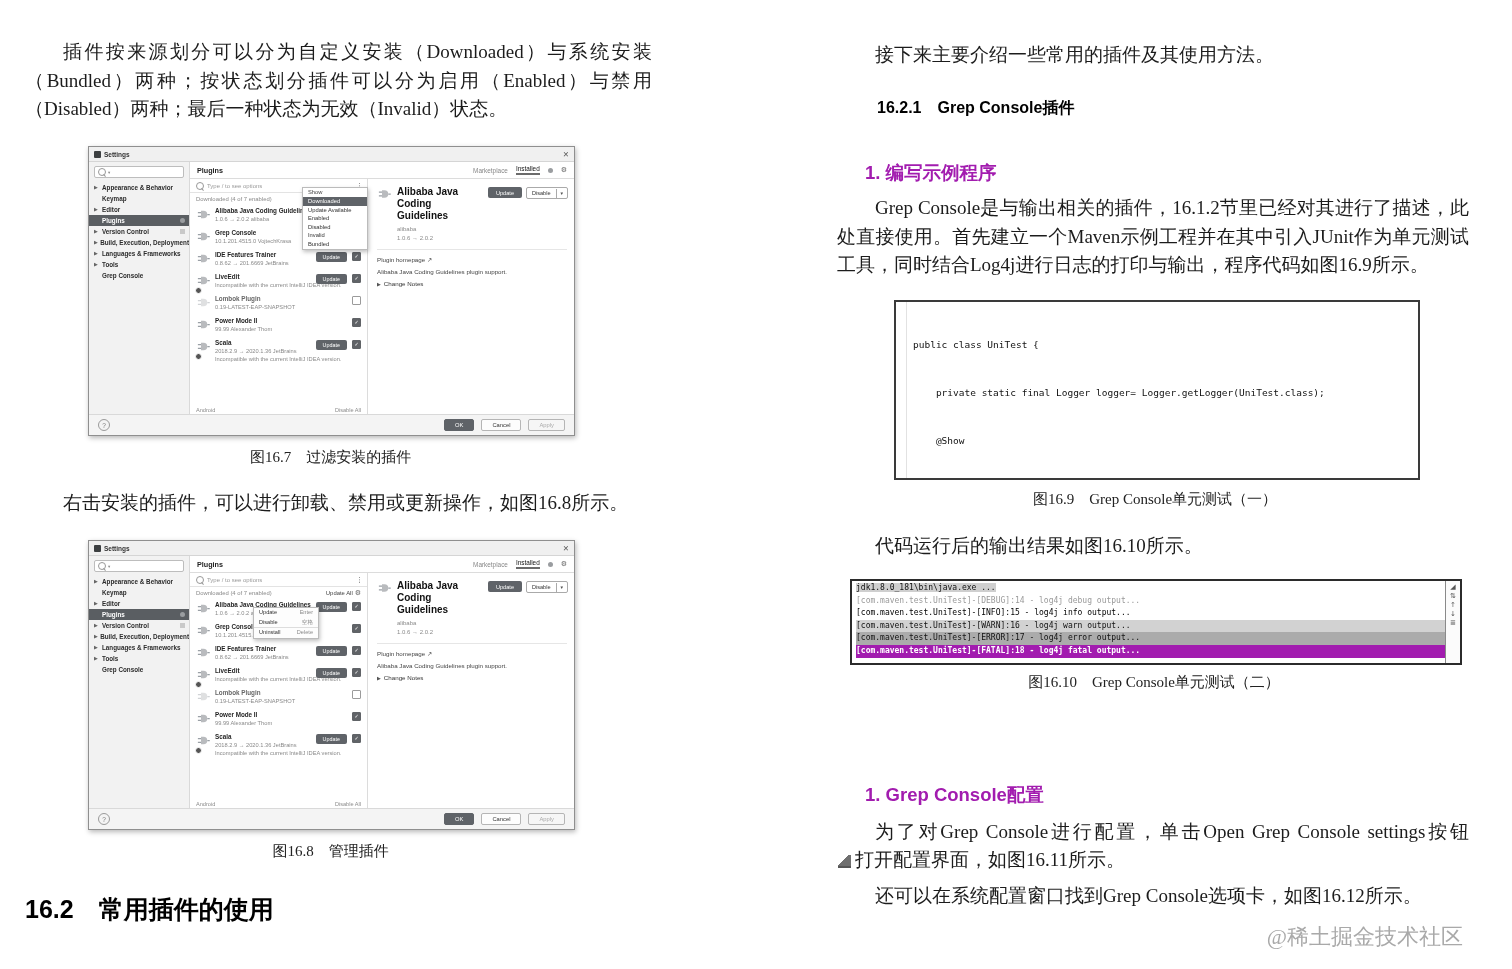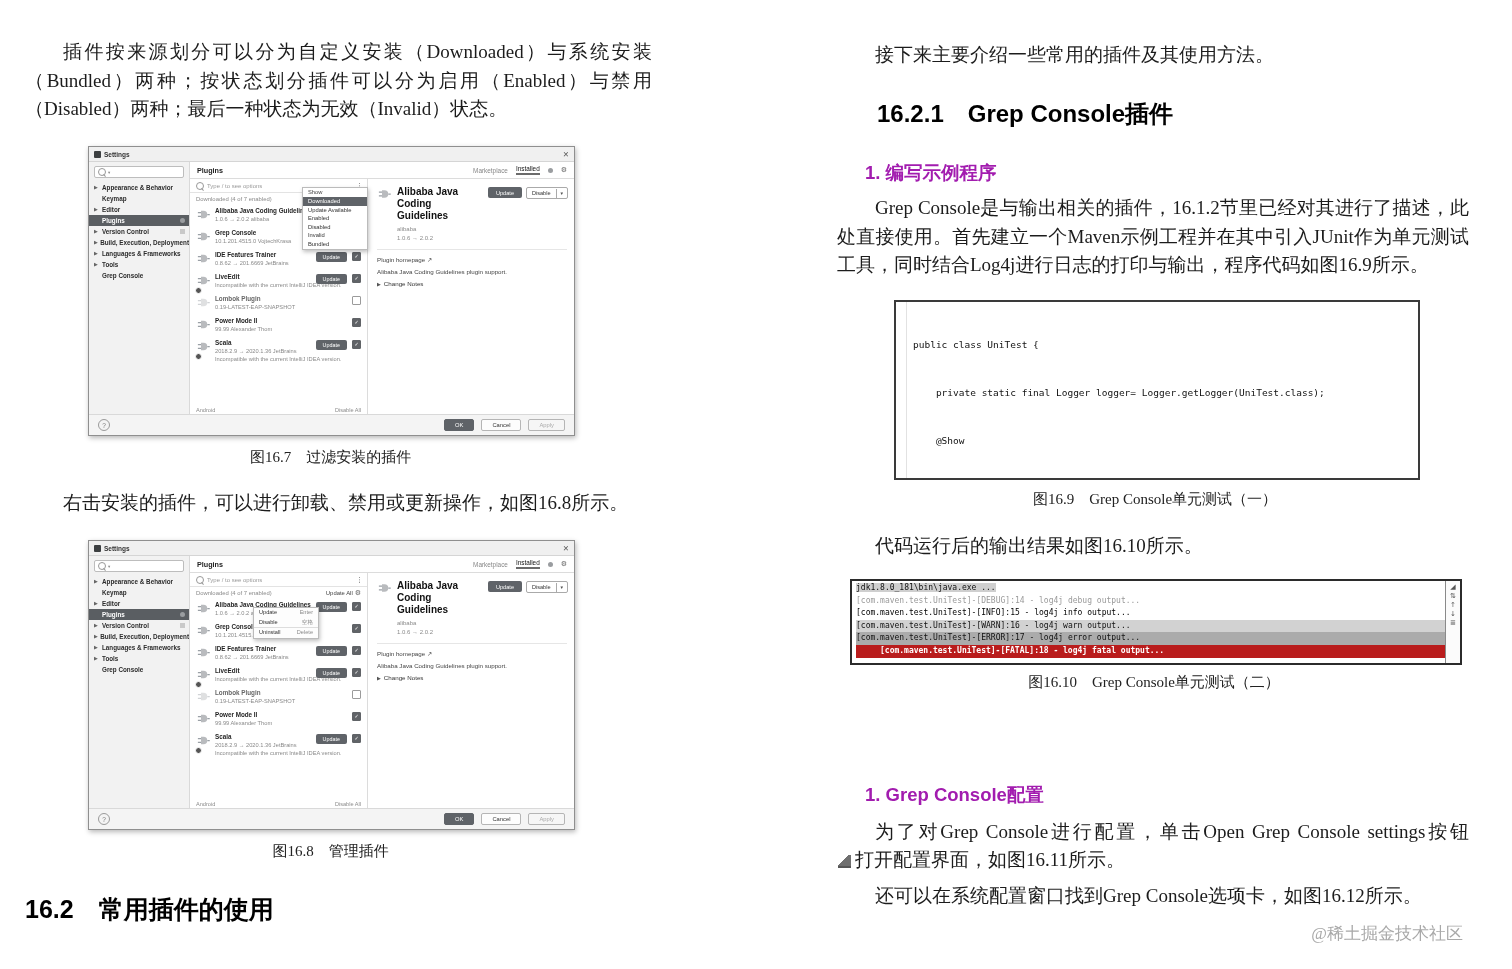--- a/index.html
+++ b/index.html
@@ -9,21 +9,21 @@
   #left-page{left:0;width:680px;}
   #right-page{left:837px;width:632px;}
   .para{position:absolute;font-size:19px;line-height:28.5px;text-align:justify;color:#1c1c1c;}
   .indent{text-indent:2em;}
   .cap{position:absolute;font-size:15px;color:#222;text-align:center;}
   .h1{position:absolute;font-family:"Liberation Sans","DejaVu Sans",sans-serif;font-weight:bold;
       font-size:25px;color:#000;}
   .h3{position:absolute;font-family:"Liberation Sans","DejaVu Sans",sans-serif;font-weight:bold;
       font-size:18.5px;color:#a21caf;}
   .force-just{text-align:justify;text-align-last:justify;}
-  .watermark{position:absolute;font-size:17px;color:#a9a9a9;text-align:right;width:100%;}
+  .watermark{position:absolute;font-size:22px;color:#a9a9a9;text-align:right;width:100%;}
 
   
   .dlg{position:absolute;width:485px;height:288px;background:#ffffff;border:1px solid #8f8f8f;
        box-shadow:1px 2px 5px rgba(0,0,0,.28);font-family:"Liberation Sans","DejaVu Sans",sans-serif;
        display:flex;flex-direction:column;font-size:6.3px;color:#333;}
   .dtitle{height:14px;background:#f0f0f0;border-bottom:1px solid #d5d5d5;display:flex;align-items:center;
           padding:0 5px;gap:3px;font-size:6.5px;font-weight:bold;color:#333;flex:0 0 auto;}
   .appicon{width:7px;height:7px;background:#3c3f41;border-radius:1px;display:inline-block;}
   .dclose{margin-left:auto;font-size:7.5px;color:#555;font-weight:normal;}
   .dbody{flex:1;display:flex;min-height:0;}
@@ -117,21 +117,21 @@
               background:#fff;font-family:"DejaVu Sans Mono","Liberation Mono",monospace;font-size:8px;
               overflow:hidden;}
   .conlines{position:absolute;left:0;top:0;right:14px;bottom:0;padding:1px 0 0 4px;}
   .conline{line-height:12.6px;white-space:nowrap;}
   .c-cmd{color:#111;}
   .c-cmd .hl{background:#cfcfcf;}
   .c-debug{color:#9a9a9a;}
   .c-info{color:#000;}
   .c-warn{color:#111;background:#d2d2d2;margin-right:0;}
   .c-error{color:#111;background:#ababab;}
-  .c-fatal{color:#fff;background:#b91c1c;font-weight:bold;padding-left:24px;}
+  .c-fatal{color:#fff;background:#a21caf;font-weight:bold;}
   .congutter{position:absolute;right:0;top:0;bottom:0;width:14px;border-left:1px solid #8a8a8a;
              background:#fbfbfb;display:flex;flex-direction:column;align-items:center;gap:1px;
              padding-top:2px;color:#555;font-size:7px;overflow:hidden;
              font-family:"DejaVu Sans","Liberation Sans",sans-serif;}
 
   .inline-icon{display:inline-block;width:18px;height:14px;vertical-align:-2px;position:relative;}
   .inline-icon::after{content:"";position:absolute;left:1px;top:1px;width:13px;height:11px;
                       background:linear-gradient(135deg,#fff 45%,#6f6f6f 45%);border-bottom:2px solid #555;}
   .mag{width:6px;height:6px;border:1px solid #999;border-radius:50%;position:relative;display:inline-block;flex:0 0 auto;}
   .mag::after{content:"";position:absolute;width:3px;height:1px;background:#999;transform:rotate(45deg);
@@ -608,21 +608,21 @@
 
   <div class="cap" style="left:88px;top:842px;width:485px;">图16.8　管理插件</div>
 
   <div class="h1" style="left:25px;top:893px;">16.2　常用插件的使用</div>
 </div>
 
 <div class="page" id="right-page">
 
   <div class="para indent" style="left:0px;top:41px;width:632px;">接下来主要介绍一些常用的插件及其使用方法。</div>
 
-  <div class="h1" style="left:40px;top:98px;font-size:24px;">16.2.1　Grep Console插件</div>
+  <div class="h1" style="left:40px;top:98px;font-size:16px;">16.2.1　Grep Console插件</div>
 
   <div class="h3" style="left:28px;top:160px;">1. 编写示例程序</div>
 
   <div class="para indent" style="left:0px;top:194px;width:632px;">Grep Console是与输出相关的插件，16.1.2节里已经对其进行了描述，此处直接使用。首先建立一个Maven示例工程并在其中引入JUnit作为单元测试工具，同时结合Log4j进行日志的打印与输出，程序代码如图16.9所示。</div>
 
   <div class="codebox">
     <div class="codegutter"></div>
     <div class="codelines">
       <div>public class UniTest {</div>
       <div>    private static final Logger logger= Logger.getLogger(UniTest.class);</div>

